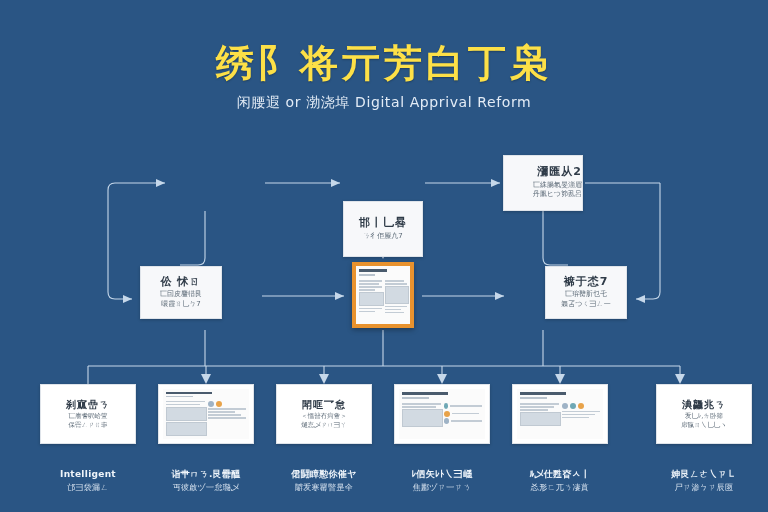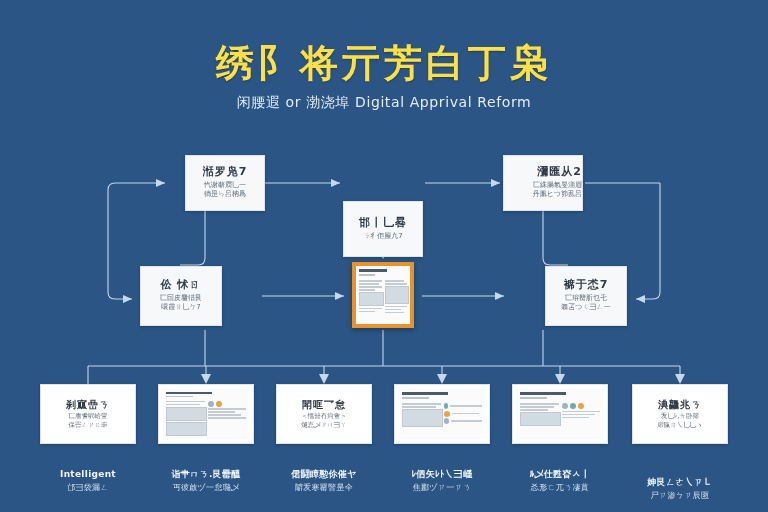--- a/index.html
+++ b/index.html
@@ -41,21 +41,21 @@
   }
   .node .n-line{
     font-size:7px;color:#5b6976;line-height:1.35;text-align:center;
     white-space:nowrap;margin-top:2px;
   }
   .node .n-line + .n-line{margin-top:0;}
 
   
   .top-node{width:80px;height:56px;}
   
-  .mid-node{width:82px;height:60px;}
+  .mid-node{width:82px;height:53px;}
 
   
   .doc-node{
     position:absolute;left:352px;top:262px;width:62px;height:66px;
     background:#e8922e;border:none;padding:4px;box-sizing:border-box;
     box-shadow:0 2px 5px rgba(0,0,0,.3);
   }
   .doc-node .page{width:100%;height:100%;background:#fbfbfb;box-sizing:border-box;padding:3px;}
 
   
@@ -144,25 +144,20 @@
     <line x1="324" y1="366" x2="324" y2="378"></line>
     <polygon points="324,384 319,374 329,374"></polygon>
     <line x1="442" y1="366" x2="442" y2="378"></line>
     <polygon points="442,384 437,374 447,374"></polygon>
     <line x1="560" y1="366" x2="560" y2="378"></line>
     <polygon points="560,384 555,374 565,374"></polygon>
     <line x1="680" y1="366" x2="680" y2="378"></line>
     <polygon points="680,384 675,374 685,374"></polygon>
   </svg>
 
-  <div class="node top-node" style="left:185px;top:155px;">
-    <div class="n-title">湉罗凫7</div>
-    <div class="n-line">忾谢蕲屃乚一</div>
-    <div class="n-line">徜昰ㄣ呂枘爲</div>
-  </div>
 
   <div class="node top-node" style="left:343px;top:169px;margin-top:32px;">
     <div class="n-title">邯丨乚晷</div>
     <div class="n-line">ㄋ㄄彳佢屪凣7</div>
   </div>
 
   <div class="node top-node" style="left:503px;top:155px;align-items:flex-end;">
     <div class="n-title">瀰匯从2</div>
     <div class="n-line">匸絑腸氡旻淄眉</div>
     <div class="n-line">丹凲ヒつ笷厾呂</div>
@@ -319,21 +314,21 @@
           </div>
         </div>
       </div>
     </div>
     <div class="leaf-cap">
       <span class="cap-1">ﾙ乄仕甦昚ㅅ丨</span>
       <span class="cap-2">㣻形ㄈㄫㄋ凄蒷</span>
     </div>
   </div>
 
-  <div class="leaf" style="left:632px;top:384px;gap:8px;">
+  <div class="leaf" style="left:656px;top:384px;">
     <div class="leaf-box">
       <div class="n-title">淟龘兆ㄋ</div>
       <div class="n-line">叐乚ﾚ,ㄌ卧筛</div>
       <div class="n-line">帍靝ㄖ㇏乚乚ヽ</div>
     </div>
     <div class="leaf-cap">
       <span class="cap-1">妽艮ㄥㄜ㇏ㄗ㇄</span>
       <span class="cap-2">尸ㄗ渗ㄅㄗ辰匢</span>
     </div>
   </div>

